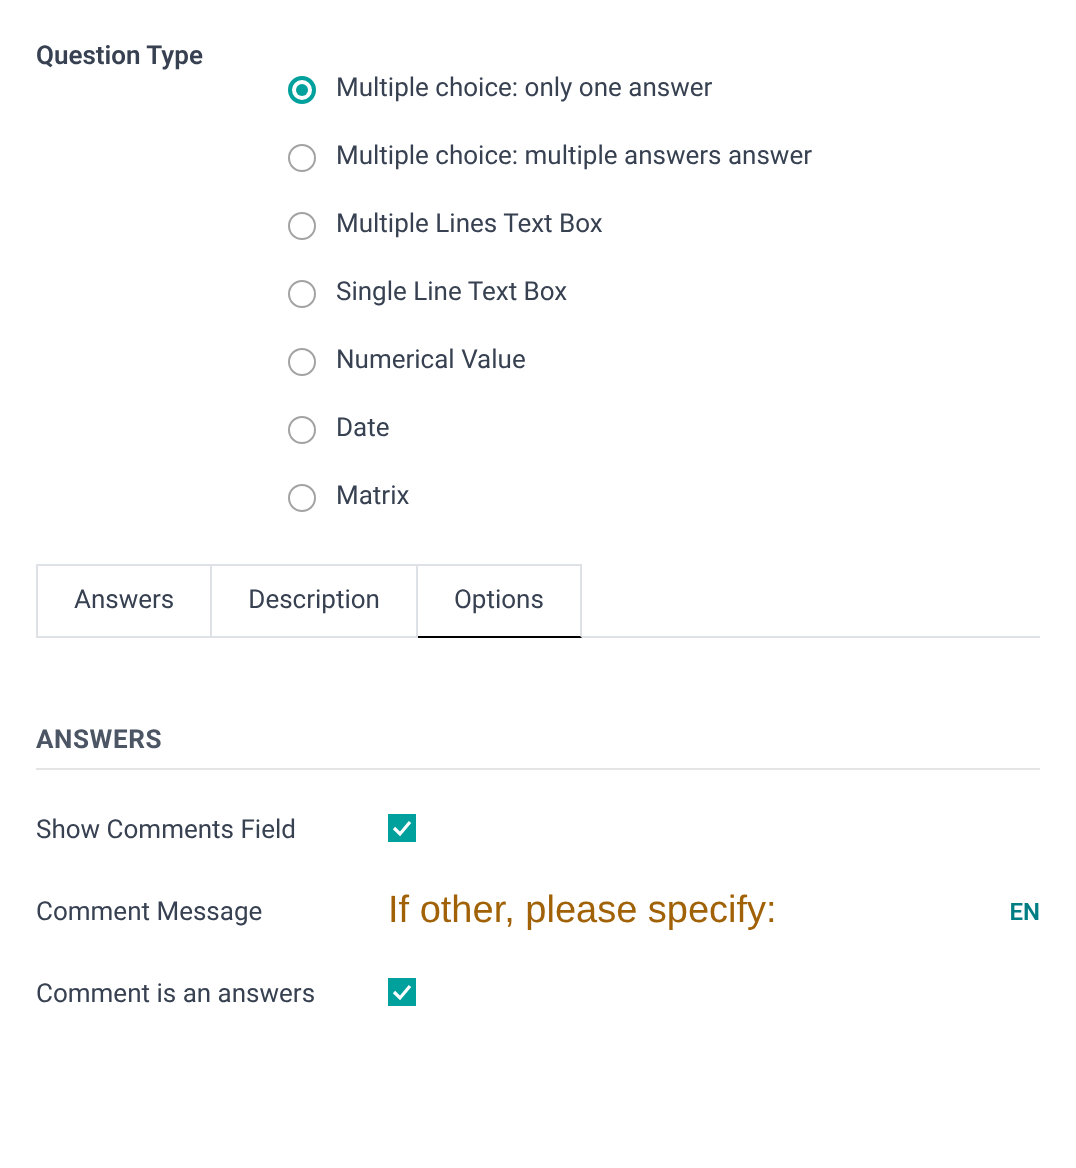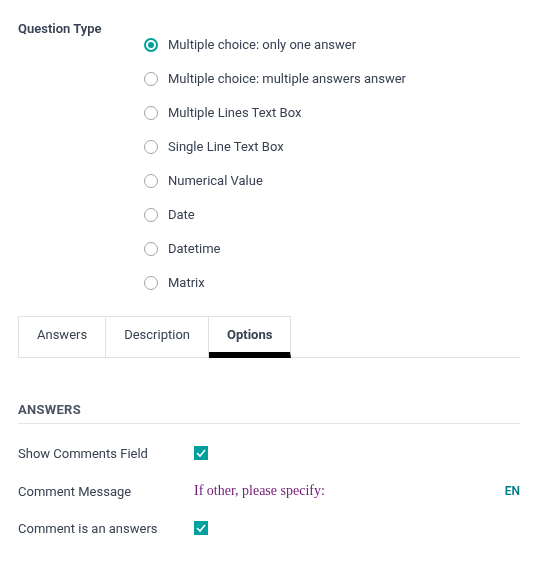--- a/index.html
+++ b/index.html
@@ -61,22 +61,22 @@
     background: #fff;
     border: 1px solid #dee2e6;
     border-bottom: 1px solid #dee2e6;
     margin-bottom: -1px;
     color: #374151;
     cursor: pointer;
     font-size: 13px;
   }
   .tab + .tab { border-left: none; }
   .tab.active {
-    border-bottom: 6px solid #000000;
-    font-weight: 700;
+    border-bottom: 1px solid #000000;
+    font-weight: 400;
   }
 
   .section-title {
     font-weight: 700;
     font-size: 13px;
     letter-spacing: 0.3px;
     color: #4b5563;
     margin-top: 44px;
     border-bottom: 1px solid #e4e4e4;
     padding-bottom: 6px;
@@ -94,23 +94,23 @@
   }
   .form-value {
     flex: 1;
     display: flex;
     align-items: center;
     justify-content: space-between;
     color: #6b7280;
   }
   .comment-input {
     border: none;
-    color: #701a75;
-    font-size: 14px;
-    font-family: Liberation Serif, serif;
+    color: #a16207;
+    font-size: 19px;
+    font-family: Liberation Sans, sans-serif;
     width: 80%;
     outline: none;
     padding: 0;
   }
   .lang-tag {
     color: #017e84;
     font-weight: 600;
     font-size: 12px;
     text-align: right;
   }
@@ -147,24 +147,20 @@
         <span class="radio"></span>
         <span class="radio-label">Single Line Text Box</span>
       </div>
       <div class="radio-item">
         <span class="radio"></span>
         <span class="radio-label">Numerical Value</span>
       </div>
       <div class="radio-item">
         <span class="radio"></span>
         <span class="radio-label">Date</span>
-      </div>
-      <div class="radio-item">
-        <span class="radio"></span>
-        <span class="radio-label">Datetime</span>
       </div>
       <div class="radio-item">
         <span class="radio"></span>
         <span class="radio-label">Matrix</span>
       </div>
     </div>
 </div>
 
 <div class="tabs" id="tabs">
     <div class="tab">Answers</div>

